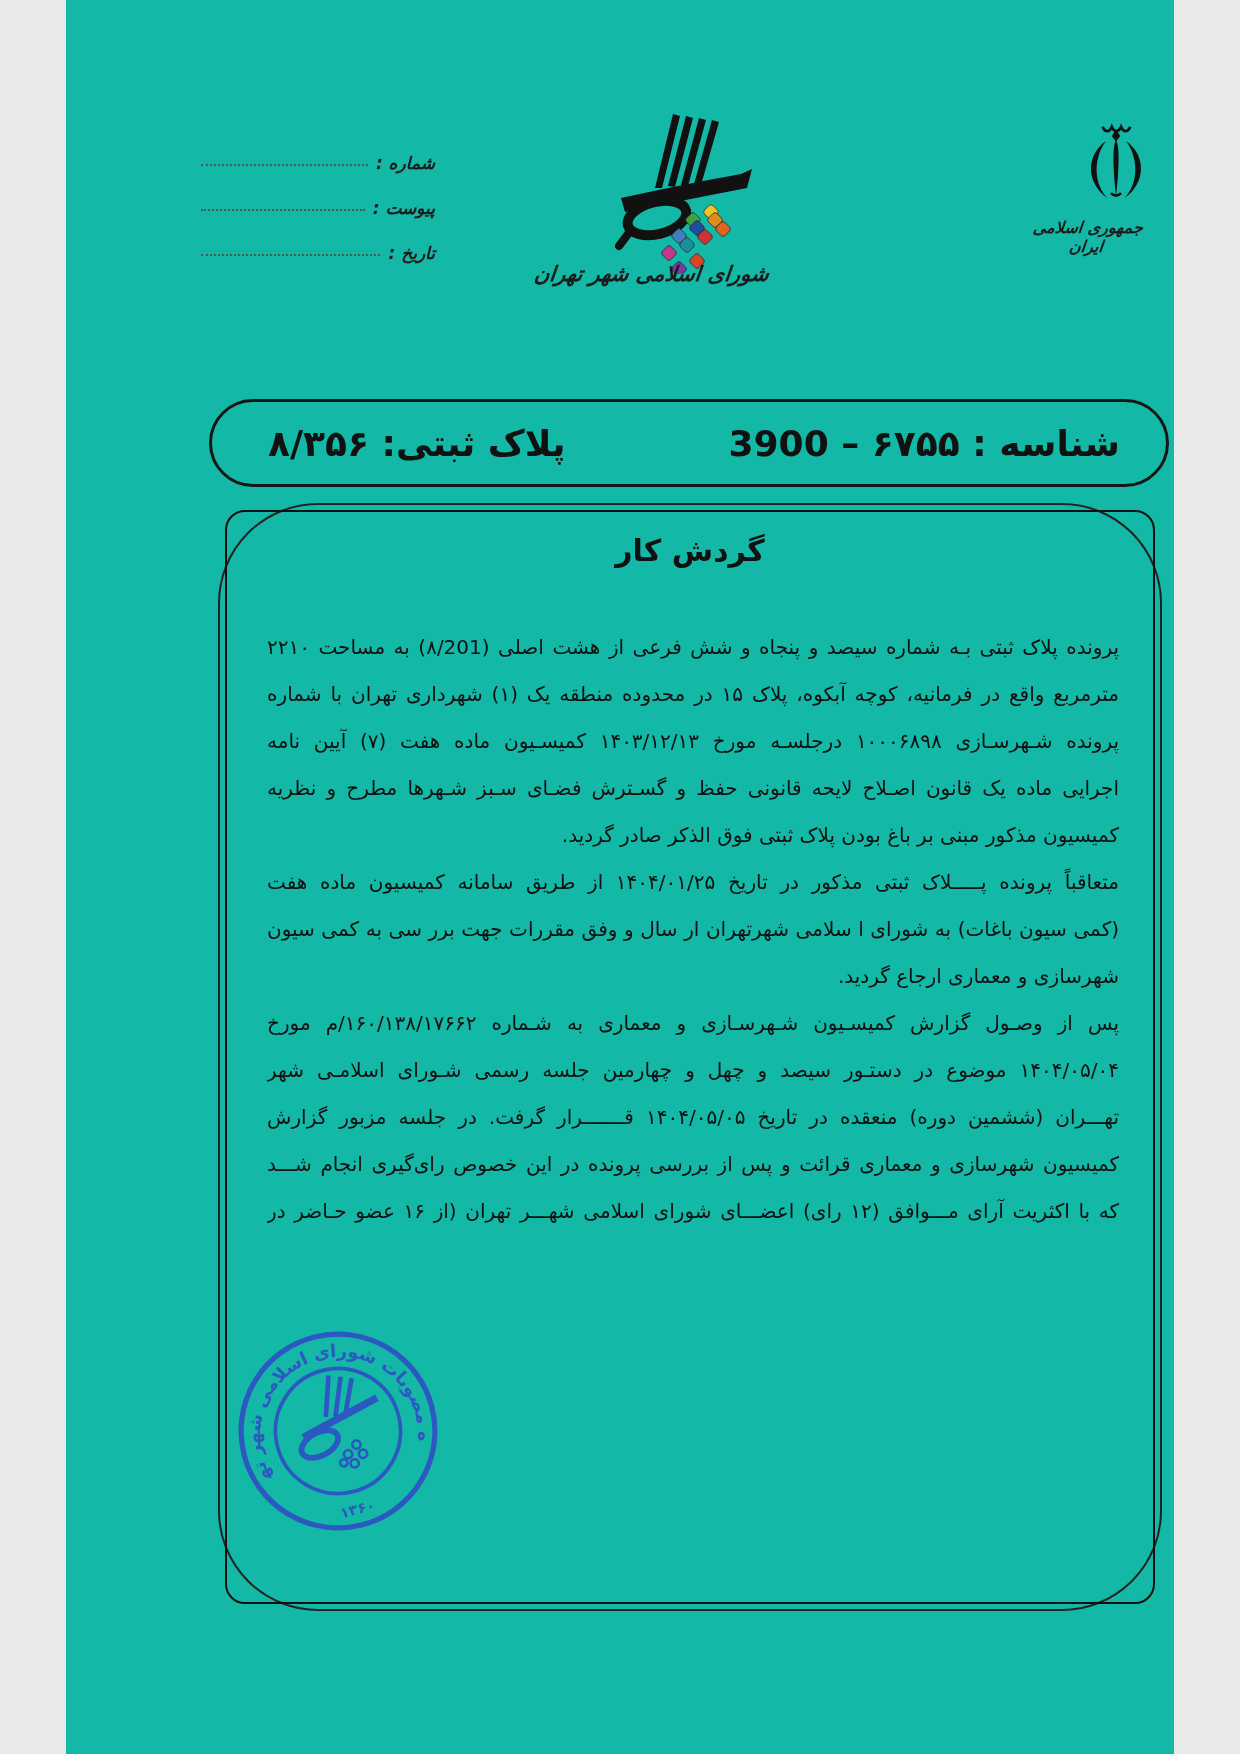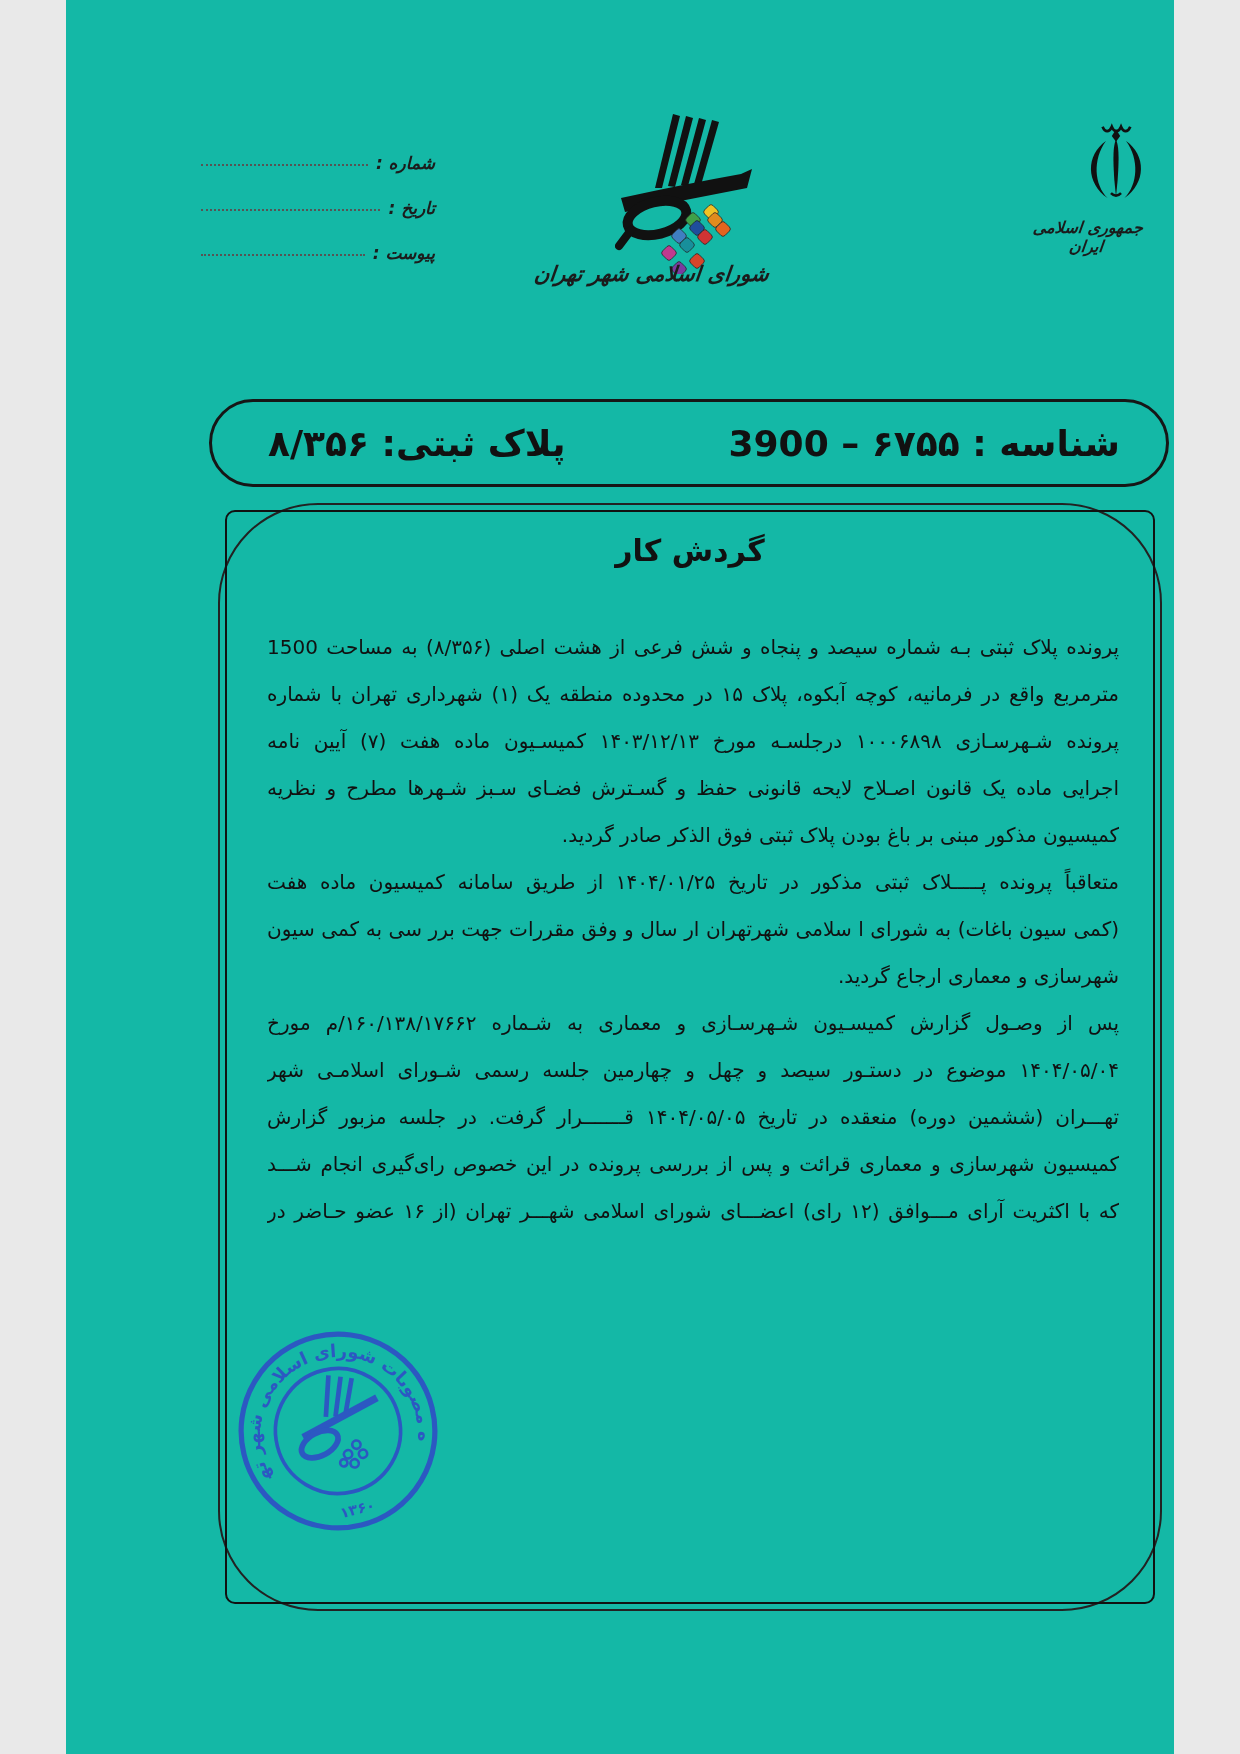--- a/index.html
+++ b/index.html
@@ -24,21 +24,21 @@
 
   
   .refbar{position:absolute;left:143px;top:399px;width:960px;height:88px;border:3px solid #161616;
           border-radius:46px;display:flex;align-items:center;justify-content:space-between;
           padding:0 46px 0 56px;box-sizing:border-box;direction:rtl;}
   .refbar span{font-size:36px;font-weight:800;white-space:nowrap;}
 
   
   .docbox{position:absolute;left:152px;top:503px;width:944px;height:1108px;
           border:2px solid #222;border-radius:100px;box-sizing:border-box;}
-  .docbox-inner{position:absolute;inset:5px;border:2.5px solid #111;border-radius:10px;
+  .docbox-inner{position:absolute;inset:5px;border:2.5px solid #111;border-radius:20px;
                 box-sizing:border-box;overflow:hidden;}
   .doc-title{margin-top:17px;text-align:center;font-size:30px;font-weight:800;height:44px;line-height:44px;}
   .body-lines{margin:51px 34px 0 40px;}
   .line{direction:rtl;font-size:20px;height:47px;line-height:47px;overflow:hidden;
         text-align:justify;text-align-last:justify;white-space:nowrap;}
   .line.end{text-align:left;text-align-last:right;}
 
   
   .stamp{position:absolute;left:172px;top:1328px;width:200px;height:206px;transform:rotate(-14deg);}
 </style>
@@ -46,25 +46,25 @@
 <body>
 
 <div id="page">
 
   <div class="fields">
       <div class="frow">
         <span class="flabel">شماره :</span>
         <span class="fdots"></span>
       </div>
       <div class="frow">
-        <span class="flabel">تاریخ :</span>
+        <span class="flabel">پیوست :</span>
         <span class="fdots"></span>
       </div>
       <div class="frow">
-        <span class="flabel">پیوست :</span>
+        <span class="flabel">تاریخ :</span>
         <span class="fdots"></span>
       </div>
     </div>
 
   <svg class="logo-svg" viewBox="0 0 140 168" aria-hidden="true">
     <g fill="#111">
       <path d="M40,82 L58,8 L65,10 L47,82 Z"></path>
       <path d="M53,80 L71,10 L78,12 L60,81 Z"></path>
       <path d="M66,79 L84,12 L91,14 L73,80 Z"></path>
       <path d="M79,78 L97,14 L104,16 L86,79 Z"></path>
@@ -100,21 +100,21 @@
 
   <div class="refbar">
     <span>شناسه : ۶۷۵۵ – 3900</span>
     <span>پلاک ثبتی: ۸/۳۵۶</span>
   </div>
 
   <div class="docbox">
     <div class="docbox-inner">
       <div class="doc-title">گردش کار</div>
       <div class="body-lines">
-          <div class="line">پرونده پلاک ثبتی بـه شماره سیصد و پنجاه و شش فرعی از هشت اصلی (۸/۳۵۶) به مساحت 1500</div>
+          <div class="line">پرونده پلاک ثبتی بـه شماره سیصد و پنجاه و شش فرعی از هشت اصلی (۸/201) به مساحت ۲۲۱۰</div>
           <div class="line">مترمربع واقع در فرمانیه، کوچه آبکوه، پلاک ۱۵ در محدوده منطقه یک (۱) شهرداری تهران با شماره</div>
           <div class="line">پرونده شـهرسـازی ۱۰۰۰۶۸۹۸ درجلسـه مورخ ۱۴۰۳/۱۲/۱۳ کمیسـیون ماده هفت (۷) آیین نامه</div>
           <div class="line">اجرایی ماده یک قانون اصـلاح لایحه قانونی حفظ و گسـترش فضـای سـبز شـهرها مطرح و نظریه</div>
           <div class="line end">کمیسیون مذکور مبنی بر باغ بودن پلاک ثبتی فوق الذکر صادر گردید.</div>
           <div class="line">متعاقباً پرونده پـــــلاک ثبتی مذکور در تاریخ ۱۴۰۴/۰۱/۲۵ از طریق سامانه کمیسیون ماده هفت</div>
           <div class="line">(کمی سیون باغات) به شورای ا سلامی شهرتهران ار سال و وفق مقررات جهت برر سی به کمی سیون</div>
           <div class="line end">شهرسازی و معماری ارجاع گردید.</div>
           <div class="line">پس از وصـول گزارش کمیسـیون شـهرسـازی و معماری به شـماره ۱۶۰/۱۳۸/۱۷۶۶۲/م مورخ</div>
           <div class="line">۱۴۰۴/۰۵/۰۴ موضوع در دستـور سیصد و چهل و چهارمین جلسه رسمی شـورای اسلامـی شهر</div>
           <div class="line">تهـــران (ششمین دوره) منعقده در تاریخ ۱۴۰۴/۰۵/۰۵ قـــــــرار گرفت. در جلسه مزبور گزارش</div>

